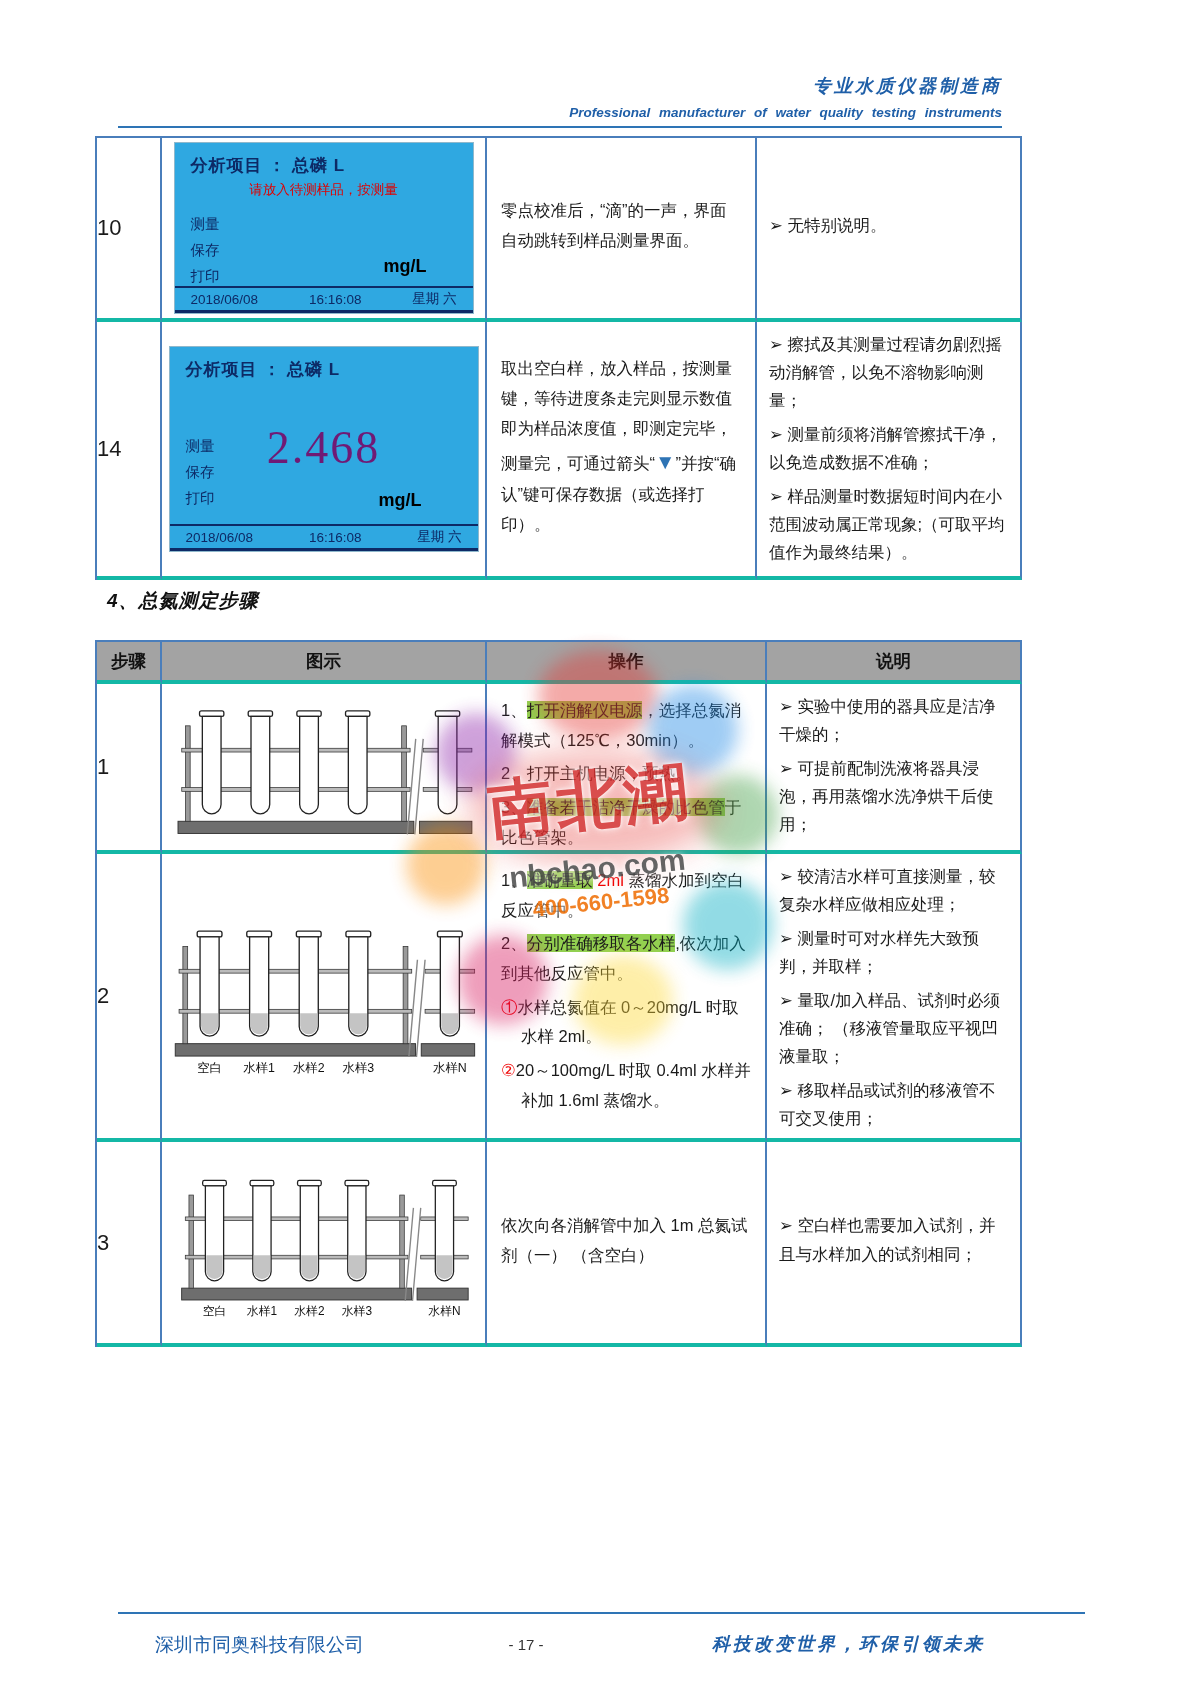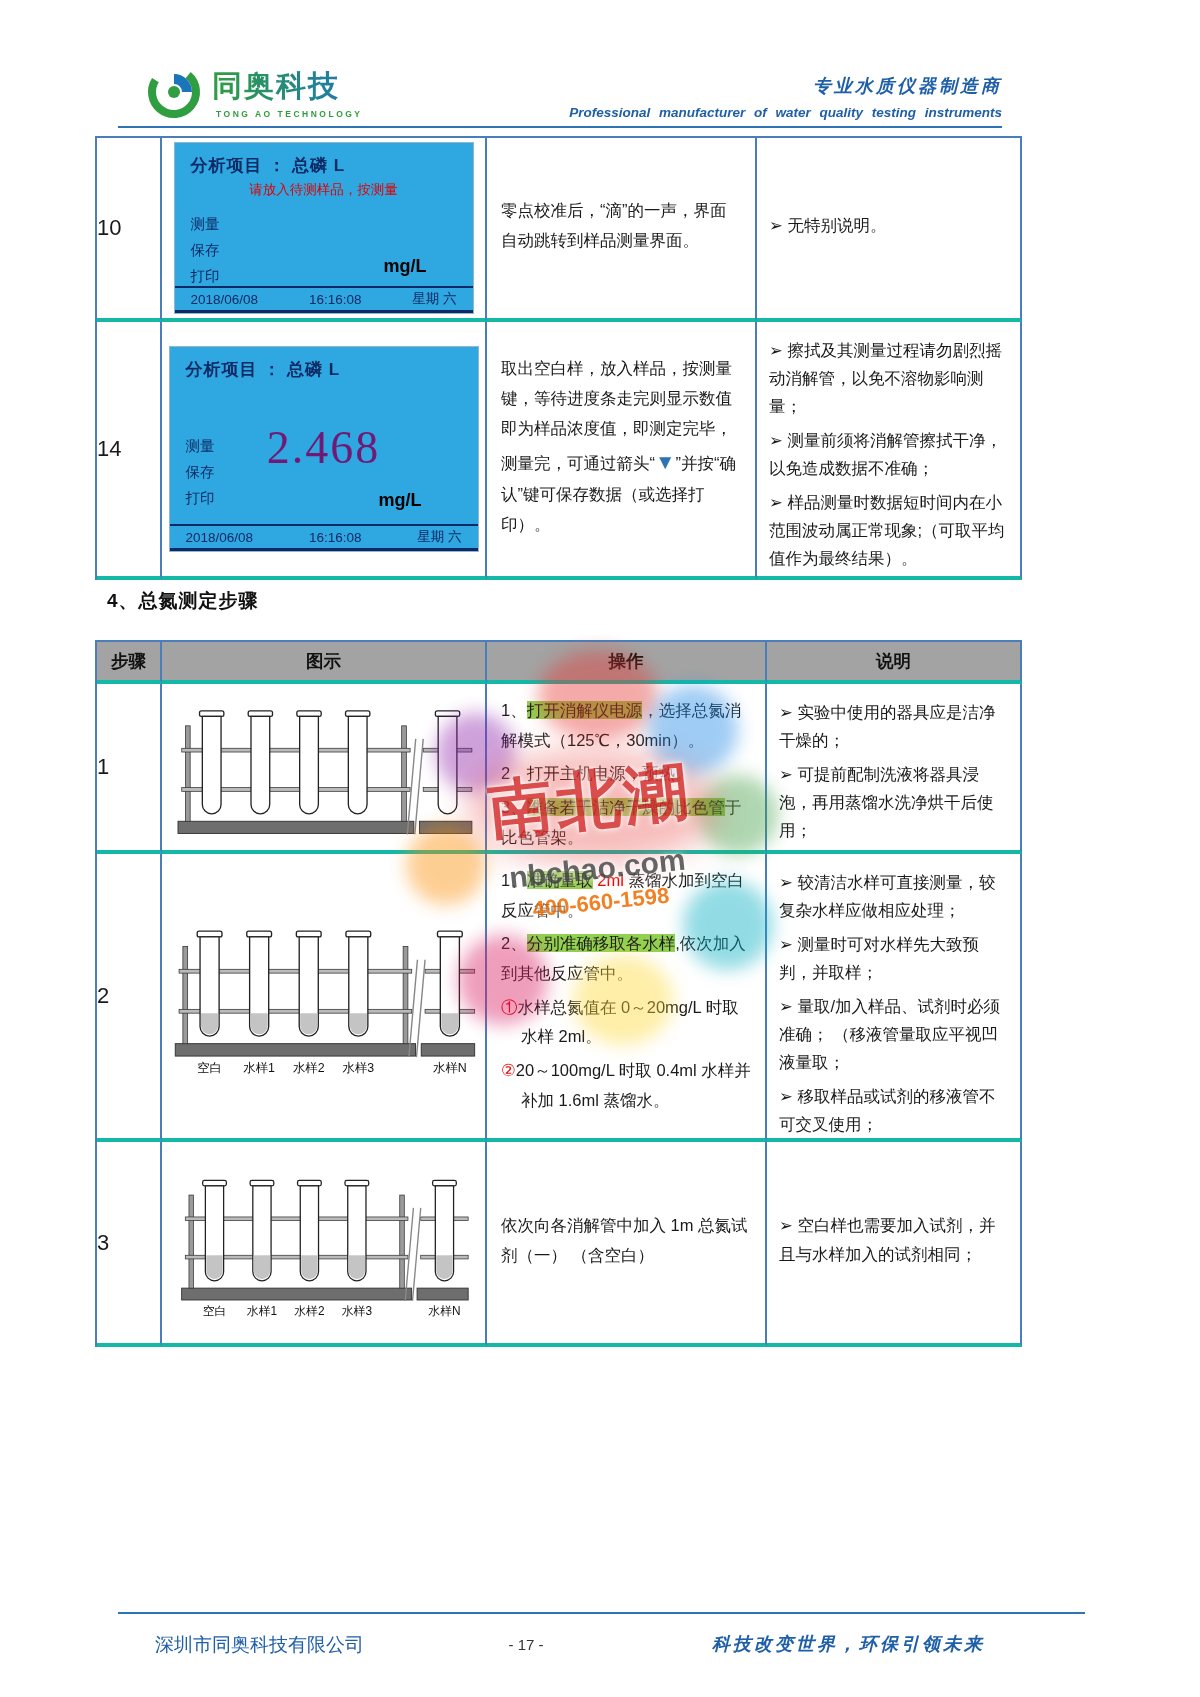--- a/index.html
+++ b/index.html
@@ -27,21 +27,21 @@
   
   .grid-table { position:absolute; display:grid; border-top:2px solid #4a7ebb; border-left:2px solid #4a7ebb; background:#fff; }
   .t1 { left:95px; top:136px; grid-template-columns:65px 325px 270px 265px; grid-template-rows:184px 258px; }
   .t2 { left:95px; top:640px; grid-template-columns:65px 325px 280px 255px; grid-template-rows:42px 170px 288px 205px; }
   .cell { border-right:2px solid #4a7ebb; border-bottom:4px solid #14b8a6; overflow:hidden; }
   .th { background:#a3a3a3; display:flex; align-items:center; justify-content:center; font-weight:bold; font-size:17.5px; color:#111; }
   .step-cell { display:flex; align-items:center; font-size:22px; }
   .img-cell { display:flex; align-items:center; justify-content:center; flex-direction:column; }
   .op-cell { padding:12px 14px; font-size:16.5px; line-height:1.8; }
   .op-center { display:flex; flex-direction:column; justify-content:center; }
-  .note-cell { padding:14px 12px; font-size:16.5px; line-height:1.7; }
+  .note-cell { padding:8px 12px; font-size:16.5px; line-height:1.7; }
   .note-center { display:flex; flex-direction:column; justify-content:center; }
   .op-line { margin-bottom:4px; }
   .op-sub { padding-left:20px; text-indent:-20px; }
   .note { margin-bottom:6px; }
   .hl { background:#92d050; }
   .red { color:#f00000; }
   .tri { color:#2e74b5; font-size:1.25em; }
 
   
   .lcd { position:relative; background:#2fa8e1; border:1px solid #8fb8cc; }
@@ -57,21 +57,21 @@
   .lcd10 .lcd-unit { right:46px; bottom:36px; }
   .lcd11 .lcd-unit { right:56px; bottom:40px; }
   .lcd-bar { position:absolute; left:0; right:0; bottom:0; height:27px; border-top:2px solid #0d2a66; border-bottom:3px solid #0d2a66;
              display:flex; align-items:center; justify-content:space-between; padding:0 16px; color:#0d2a66; font-size:13.5px; }
 
   
   .rack-svg { display:block; }
   .tube-label { font-size:13px; fill:#111; text-anchor:middle; font-family:"Liberation Sans", sans-serif; }
 
   
-  .section-title { position:absolute; left:107px; top:588px; font-size:19px; font-weight:bold; color:#111; letter-spacing:1px; }
+  .section-title { position:absolute; left:107px; top:588px; font-size:19px; font-weight:bold; color:#111; letter-spacing:1px;font-style:italic; }
 
   
   .watermark { position:absolute; left:398px; top:655px; width:392px; height:410px; z-index:5; pointer-events:none; opacity:.85; }
   .wm-blob { position:absolute; border-radius:50%; filter:blur(9px); opacity:.5; }
   .b1 { left:140px; top:-5px;  width:120px; height:90px;  background:#e53935; }
   .b2 { left:250px; top:30px;  width:90px;  height:90px;  background:#1e88e5; }
   .b3 { left:300px; top:120px; width:80px;  height:80px;  background:#43a047; }
   .b4 { left:285px; top:225px; width:90px;  height:90px;  background:#00acc1; }
   .b5 { left:175px; top:300px; width:100px; height:90px;  background:#fdd835; }
   .b6 { left:60px;  top:280px; width:90px;  height:90px;  background:#d81b60; }
@@ -88,35 +88,20 @@
   .footer-rule { position:absolute; left:118px; top:1612px; width:967px; height:2px; background:#2e74b5; }
   .footer-company { position:absolute; left:155px; top:1632px; font-size:19px; color:#1f5fa8; }
   .footer-page { position:absolute; left:0; width:1052px; top:1636px; text-align:center; font-size:15px; color:#333; }
   .footer-slogan { position:absolute; right:215px; top:1632px; font-size:18px; font-style:italic; font-weight:bold; color:#1f5fa8; letter-spacing:3px; }
 </style>
 </head>
 <body>
 
 <div class="page">
 
-  <div class="logo">
-    <svg width="56" height="56" viewBox="0 0 56 56">
-      <circle cx="28" cy="28" r="22" fill="none" stroke="#2f9e41" stroke-width="8" stroke-dasharray="100 38" transform="rotate(-50 28 28)"></circle>
-      <path d="M28 10 a18 18 0 0 1 18 18 l-10 0 a8 8 0 0 0 -8 -8 z" fill="#1b75bb"></path>
-      <circle cx="28" cy="28" r="6" fill="#2f9e41"></circle>
-    </svg>
-    <div class="logo-text">
-      <div class="logo-title">同奥科技</div>
-      <div class="logo-sub">
-        <span class="line"></span>
-        <span>TONG AO TECHNOLOGY</span>
-        <span class="line"></span>
-      </div>
-    </div>
-  </div>
   <div class="header-right">
     <div class="slogan-cn">专业水质仪器制造商</div>
     <div class="slogan-en">Professional manufacturer of water quality testing instruments</div>
   </div>
   <div class="header-rule"></div>
 
   <div class="grid-table t1">
 
     <div class="cell step-cell">
       <span>10</span>

